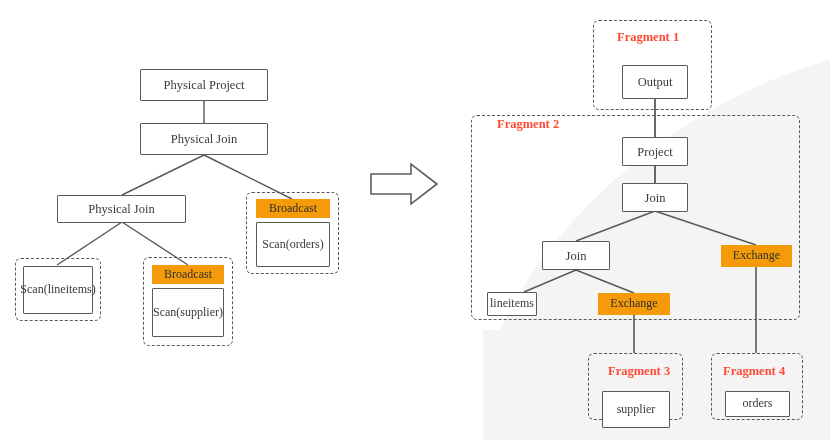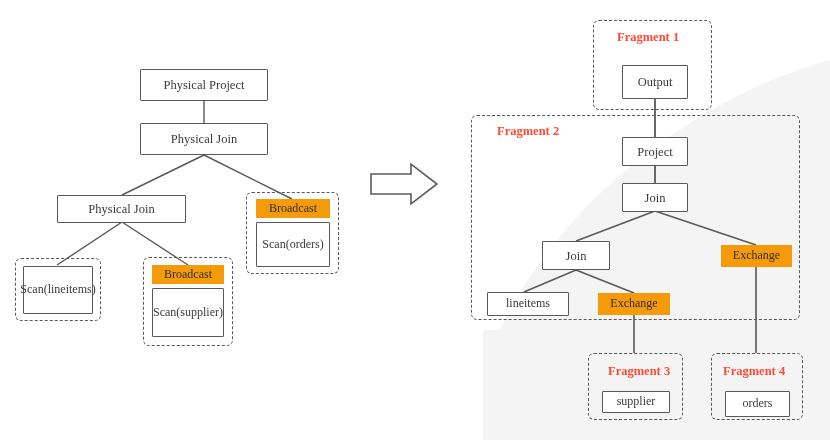--- a/index.html
+++ b/index.html
@@ -113,39 +113,39 @@
 
   <div class="node twoline small" style="left:256px;top:222px;width:74px;height:45px;">
     <span>Scan</span>
     <span>(orders)</span>
   </div>
 
   <div class="dashgroup" style="left:593px;top:20px;width:119px;height:90px;"></div>
   <div class="fraglabel" style="left:617px;top:30px;">Fragment 1</div>
 
   <div class="dashgroup" style="left:471px;top:115px;width:329px;height:205px;"></div>
-  <div class="fraglabel" style="left:497px;top:124px;text-align:center;">Fragment 2</div>
+  <div class="fraglabel" style="left:497px;top:117px;text-align:center;">Fragment 2</div>
 
   <div class="dashgroup" style="left:588px;top:353px;width:95px;height:67px;"></div>
   <div class="fraglabel" style="left:608px;top:364px;">Fragment 3</div>
 
   <div class="dashgroup" style="left:711px;top:353px;width:92px;height:67px;"></div>
   <div class="fraglabel" style="left:723px;top:364px;">Fragment 4</div>
 
   <div class="node" style="left:622px;top:137px;width:66px;height:29px;">Project</div>
 
   <div class="node" style="left:622px;top:65px;width:66px;height:34px;">Output</div>
 
   <div class="node" style="left:622px;top:183px;width:66px;height:29px;">Join</div>
 
   <div class="node" style="left:542px;top:241px;width:68px;height:29px;">Join</div>
 
-  <div class="node small" style="left:487px;top:292px;width:82px;height:24px;">lineitems</div>
+  <div class="node small" style="left:487px;top:292px;width:50px;height:24px;">lineitems</div>
 
   <div class="node orange small" style="left:598px;top:293px;width:72px;height:22px;">Exchange</div>
 
   <div class="node orange small" style="left:721px;top:245px;width:71px;height:22px;">Exchange</div>
 
-  <div class="node small" style="left:602px;top:391px;width:68px;height:22px;">supplier</div>
+  <div class="node small" style="left:602px;top:391px;width:68px;height:37px;">supplier</div>
 
   <div class="node small" style="left:725px;top:391px;width:65px;height:26px;">orders</div>
 
 </div>
 
 </body></html>

